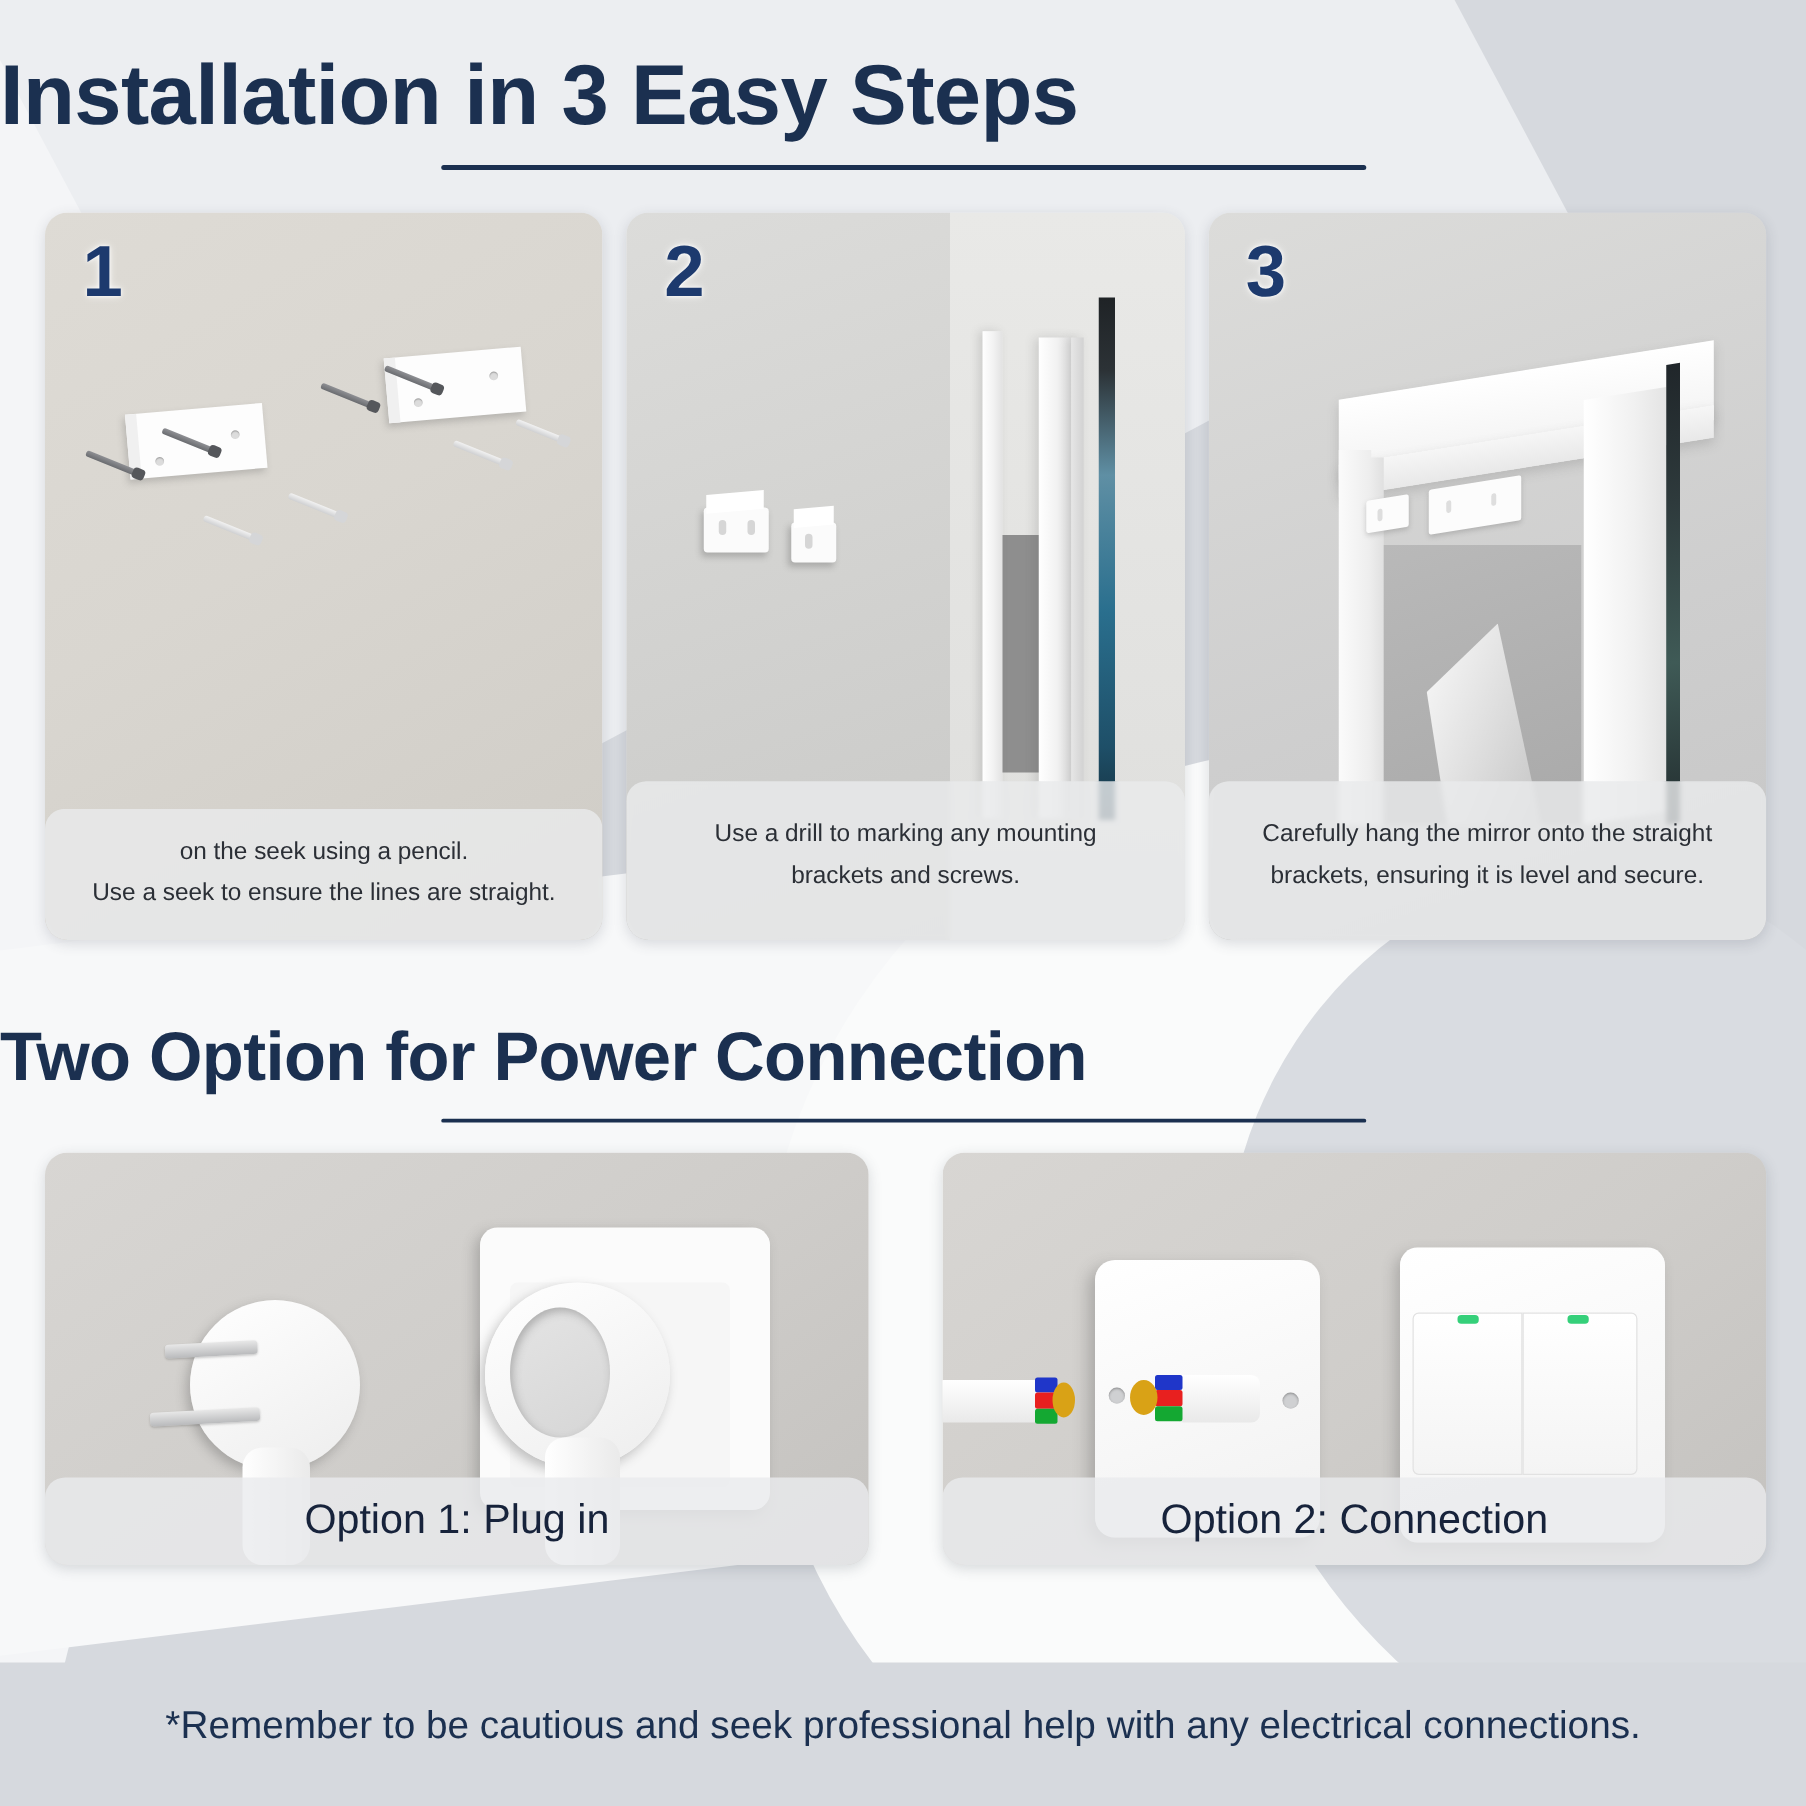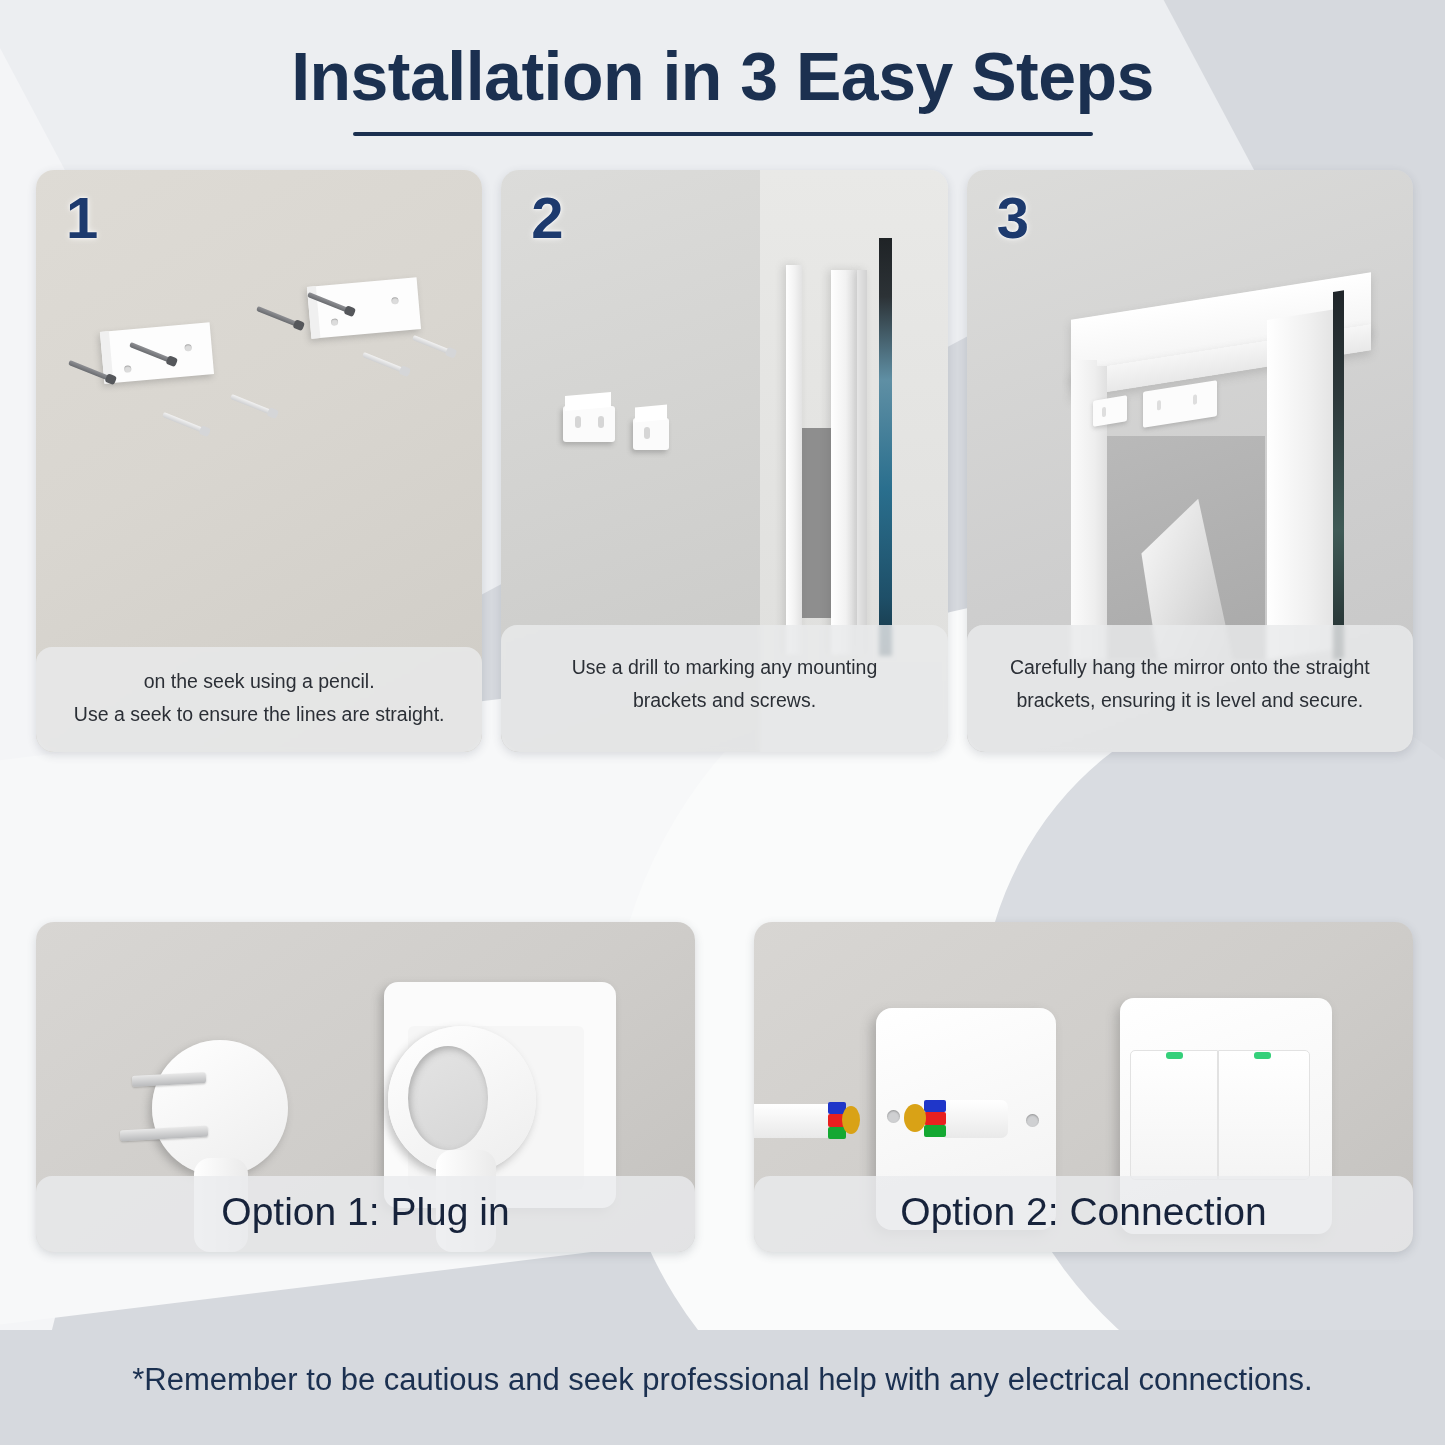--- a/index.html
+++ b/index.html
@@ -49,21 +49,21 @@
   }
   .bg-bottom-band {
     position:absolute; left:-60px; top:1330px;
     width:1600px; height:200px;
     background:#d6d9de;
   }
 
   
   .page { position:relative; z-index:2; width:1445px; height:1445px; }
 
-  .heading-block { text-align:center; }
+  .heading-block { }
   .heading {
     color:#1b3050;
     font-weight:bold;
     letter-spacing:-0.5px;
     line-height:1;
     white-space:nowrap;
   }
   .h-main { font-size:68px; }
   .h-sub  { font-size:55px; }
   .rule {
@@ -171,21 +171,21 @@
   }
   .ocard {
     position:relative; flex:1;
     border-radius:18px; overflow:hidden;
     box-shadow:0 3px 10px rgba(60,70,85,.18);
   }
   .ocaption {
     position:absolute; left:0; right:0; bottom:0;
     background:rgba(234,235,237,.8);
     color:#17233b;
-    font-size:39px; font-weight:normal;
+    font-size:33px; font-weight:normal;
     text-align:center;
     padding:14px 10px 18px;
     border-radius:16px;
     z-index:5;
   }
 
   
   .owall { position:absolute; inset:0; background:linear-gradient(145deg,#d8d6d3,#cfcdca 55%,#c4c2bf); }
   .socket-plate {
     position:absolute; background:#fbfbfb; border-radius:14px;
@@ -376,20 +376,24 @@
 
       <div class="step-num">3</div>
 
       <div class="caption c3">
         <div>Carefully hang the mirror onto the straight</div>
         <div>brackets, ensuring it is level and secure.</div>
       </div>
     </div>
   </div>
 
+  <div class="heading-block" style="position:absolute;left:0;right:0;top:818px;">
+    <div class="heading h-sub">Two Option for Power Connection</div>
+    <div class="rule" style="width:740px;height:3px;"></div>
+  </div>
 
   <div class="options">
 
     <div class="ocard">
       <div class="scene">
         <div class="owall"></div>
 
         <div class="socket-plate" style="left:348px;top:60px;width:232px;height:226px;">
           <div class="socket-inner" style="left:24px;top:44px;width:176px;height:164px;"></div>
         </div>

